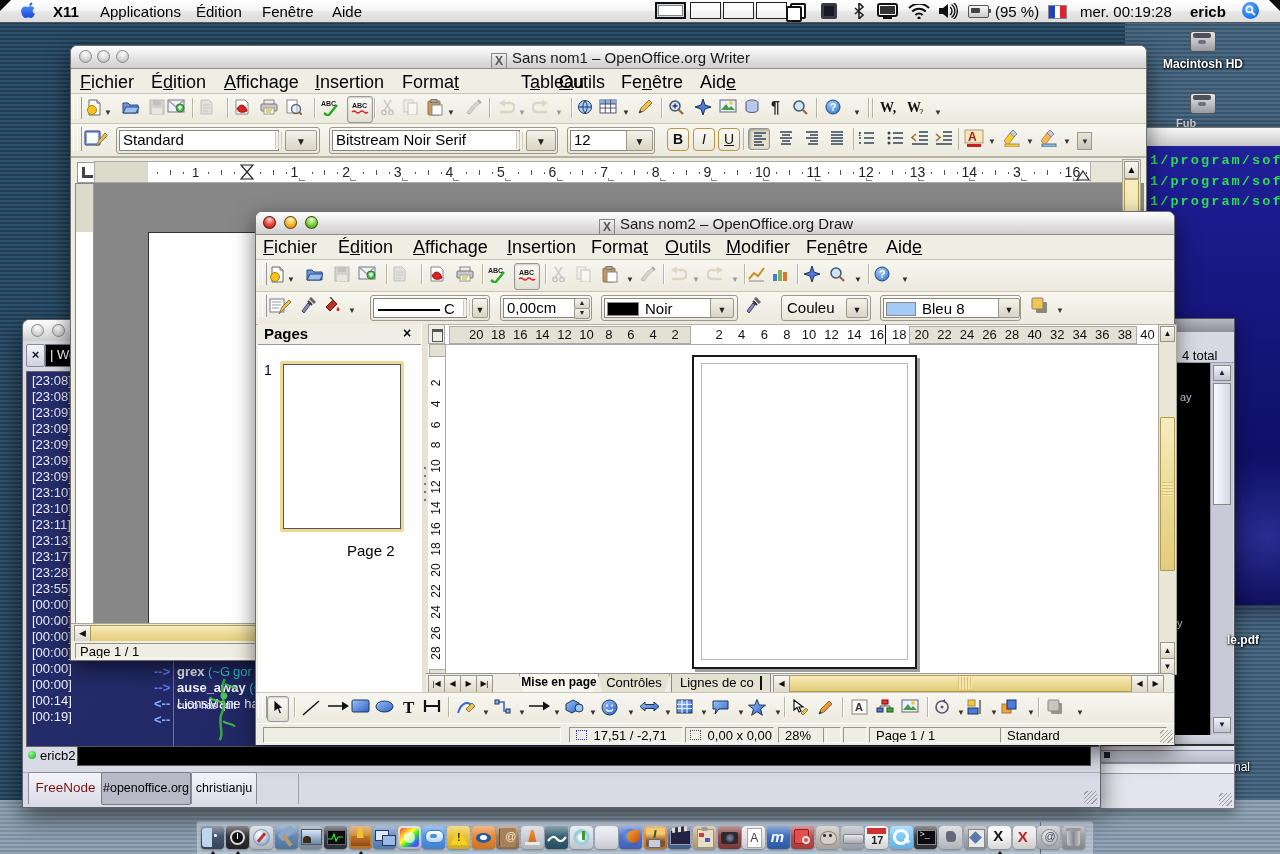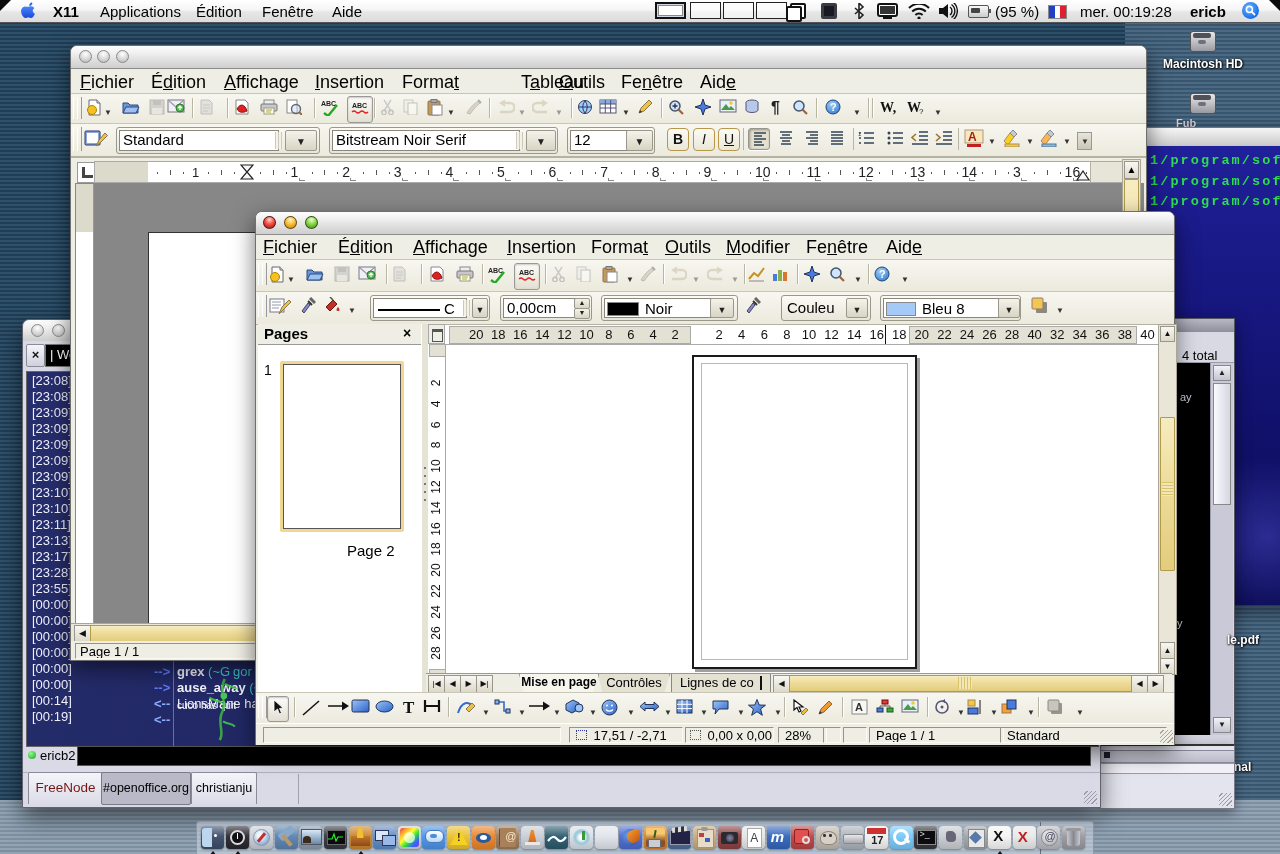--- a/index.html
+++ b/index.html
@@ -68,21 +68,21 @@
  <div class="abs" style="left:29px;top:72px;font-size:11px;color:#cfcfdf;">ay</div>
  <div class="abs" style="left:26px;top:298px;font-size:11px;color:#cfcfdf;">y</div>
  <div class="abs" style="left:59px;top:44px;width:22px;height:372px;background:#c9c9d8;border-left:1px solid #9a9aa8;">
   <div class="abs" style="left:2px;top:2px;width:16px;height:14px;background:linear-gradient(180deg,#f2f2f8,#c4c4d2);border:1px solid #888;text-align:center;font-size:8px;line-height:14px;color:#222;">▲</div>
   <div class="abs" style="left:2px;top:20px;width:16px;height:120px;background:linear-gradient(90deg,#fafaff,#d6d6e4);border:1px solid #888;"></div>
   <div class="abs" style="left:2px;top:354px;width:16px;height:14px;background:linear-gradient(180deg,#f2f2f8,#c4c4d2);border:1px solid #888;text-align:center;font-size:8px;line-height:14px;color:#222;">▼</div>
  </div>
 </div>
 
 <div class="abs" style="left:1227px;top:633px;font-size:12px;font-weight:bold;color:#fff;text-shadow:0 1px 2px #000,1px 0 2px #000;">le.pdf</div>
-<div class="abs" style="left:1234px;top:760px;font-size:12px;font-weight:bold;color:#fff;text-shadow:0 1px 2px #000,1px 0 2px #000;">nal</div>
+<div class="abs" style="left:1234px;top:760px;font-size:12px;font-weight:normal;color:#fff;text-shadow:0 1px 2px #000,1px 0 2px #000;">nal</div>
 
 <div class="abs" style="left:1100px;top:744px;width:133px;height:62px;background:#e4e4ee;border:1px solid #7a7a88;border-top:2px solid #333;box-shadow:0 4px 12px rgba(0,0,0,0.4);">
  <div class="abs" style="left:0px;top:4px;width:133px;height:11px;background:linear-gradient(180deg,#d2d2de,#bcbcca);border-top:1px solid #88889a;border-bottom:1px solid #88889a;"></div>
  <div class="abs" style="left:3px;top:6px;width:6px;height:6px;background:#223;"></div>
  <div class="abs" style="left:0px;top:17px;width:133px;height:9px;background:#f0f0f6;border-top:1px solid #9a9aac;border-bottom:1px solid #9a9aac;"></div>
  <div class="abs" style="right:2px;bottom:2px;width:13px;height:13px;background:repeating-linear-gradient(135deg,#e4e4ee 0 2px,#9a9aaa 2px 3px);"></div>
 </div>
 
 <div class="abs" style="left:22px;top:319px;width:1077px;height:487px;background:#dadae6;border:1px solid #62626e;border-radius:7px 7px 0 0;box-shadow:0 10px 24px rgba(0,0,0,0.55);">
  <div class="abs" style="left:0;top:0;right:0;height:21px;border-radius:7px 7px 0 0;background:linear-gradient(180deg,#fdfdfd 0%,#f0f0f0 35%,#dadada 75%,#cecece 100%);border-bottom:1px solid #999;"></div>
@@ -151,20 +151,21 @@
  <div class="abs" style="left:168px;top:452px;width:64px;height:31px;background:linear-gradient(180deg,#f4f4fa,#dcdce8);border:1px solid #8a8a98;border-bottom:none;border-radius:2px 2px 0 0;text-align:center;font-size:12.5px;line-height:30px;color:#000;">christianju</div>
  <div class="abs" style="left:275px;top:454px;width:1px;height:30px;background:#a0a0b0;"></div>
  <div class="abs" style="right:3px;bottom:3px;width:13px;height:13px;background:repeating-linear-gradient(135deg,rgba(0,0,0,0) 0 2px,#9a9aaa 2px 3px);"></div>
 </div>
 
 <div id="writer" class="abs owin" style="left:70px;top:45px;width:1075px;height:614px;border-radius:7px 7px 0 0;">
  <div class="ttl"></div>
  <div class="tc tcg" style="left:8px;top:4px;"></div>
  <div class="tc tcg" style="left:26px;top:4px;"></div>
  <div class="tc tcg" style="left:45px;top:4px;"></div>
+ <div class="tct" style="left:420px;"><span style="display:inline-block;width:14px;height:14px;border:1px solid #888;background:linear-gradient(180deg,#f0f0f0,#c8c8c8);color:#555;font-size:12px;line-height:14px;text-align:center;vertical-align:-2px;font-weight:bold;margin-right:5px;">X</span>Sans nom1 – OpenOffice.org Writer</div>
 
  <div class="mrow" style="left:0;top:26px;height:21px;width:100%;">
   <span style="left:9px;"><u>F</u>ichier</span>
   <span style="left:80px;">É<u>d</u>ition</span>
   <span style="left:153px;"><u>A</u>ffichage</span>
   <span style="left:244px;"><u>I</u>nsertion</span>
   <span style="left:331px;">Forma<u>t</u></span>
   <span style="left:406px;margin-left:44px;">T<u>a</u>bleau</span>
   <span style="left:488px;"><u>O</u>utils</span>
   <span style="left:550px;">Fe<u>n</u>être</span>
@@ -549,20 +550,21 @@
  <div class="abs" style="left:0;top:595px;width:100%;height:19px;background:#efeee4;">
   <div class="sbfield" style="left:4px;top:2px;width:245px;height:14px;padding:0 4px;">Page 1 / 1</div>
  </div>
 </div>
 
 <div id="draw" class="abs owin" style="left:255px;top:211px;width:918px;height:532px;border-radius:7px 7px 0 0;">
  <div class="ttl"></div>
  <div class="tc" style="left:7px;top:4px;background:radial-gradient(circle at 50% 25%,#ffd5cf,#ef5347 45%,#c2261a 80%,#8e1910);border:1.5px solid rgba(40,10,5,0.75);box-sizing:border-box;"></div>
  <div class="tc" style="left:28px;top:4px;background:radial-gradient(circle at 50% 25%,#fff3c8,#f8c23d 45%,#dd9212 80%,#a06a08);border:1.5px solid rgba(50,35,5,0.75);box-sizing:border-box;"></div>
  <div class="tc" style="left:49px;top:4px;background:radial-gradient(circle at 50% 25%,#e8ffd0,#8fd74f 45%,#55a81e 80%,#3a7a10);border:1.5px solid rgba(20,45,8,0.75);box-sizing:border-box;"></div>
+ <div class="tct" style="left:343px;"><span style="display:inline-block;width:14px;height:14px;border:1px solid #888;background:linear-gradient(180deg,#f0f0f0,#c8c8c8);color:#555;font-size:12px;line-height:14px;text-align:center;vertical-align:-2px;font-weight:bold;margin-right:5px;">X</span>Sans nom2 – OpenOffice.org Draw</div>
 
  <div class="mrow" style="left:0;top:25px;height:21px;width:100%;">
   <span style="left:7px;"><u>F</u>ichier</span>
   <span style="left:82px;">É<u>d</u>ition</span>
   <span style="left:157px;"><u>A</u>ffichage</span>
   <span style="left:251px;"><u>I</u>nsertion</span>
   <span style="left:335px;">Forma<u>t</u></span>
   <span style="left:409px;"><u>O</u>utils</span>
   <span style="left:470px;"><u>M</u>odifier</span>
   <span style="left:550px;">Fe<u>n</u>être</span>

